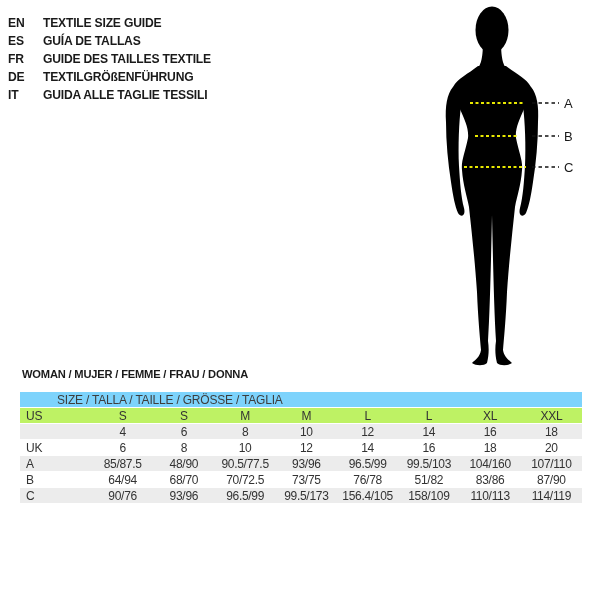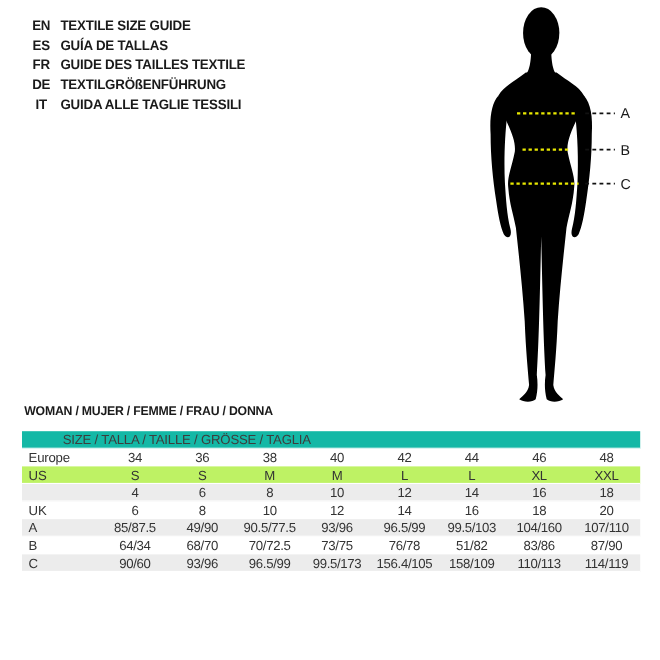--- a/index.html
+++ b/index.html
@@ -1,21 +1,21 @@
 <!DOCTYPE html>
 <html><head>
 <meta charset="utf-8">
 <style>
   html,body { margin:0; padding:0; background:#fff; }
   .page {
     position:relative; width:600px; height:600px; background:#ffffff;
     font-family:"Liberation Sans", sans-serif; overflow:hidden; color:#1a1a1a;
   }
   
-  .lang-block { position:absolute; left:20px; top:14px;text-align:center; }
+  .lang-block { position:absolute; left:8px; top:14px; }
   .lang-row { display:flex; height:18px; align-items:center;
               transform:scaleX(0.97); transform-origin:left center; }
   .lang-code { width:36px; font-size:12.5px; font-weight:bold; letter-spacing:-0.2px; }
   .lang-text { font-size:12.5px; font-weight:bold; letter-spacing:-0.2px; white-space:nowrap; }
 
   
   .figure-area { position:absolute; left:420px; top:0; width:178px; height:385px; }
   .figure-area svg { display:block; }
 
   
@@ -117,33 +117,22 @@
 
       <text x="144" y="107.5" font-size="13" fill="#1a1a1a">A</text>
       <text x="144" y="140.5" font-size="13" fill="#1a1a1a">B</text>
       <text x="144" y="171.5" font-size="13" fill="#1a1a1a">C</text>
     </svg>
   </div>
 
   <div class="section-title">WOMAN / MUJER / FEMME / FRAU / DONNA</div>
 
   <div class="size-table">
-    <div class="thead" style="background: #14b8a6; padding-left: 37px;">SIZE / TALLA / TAILLE / GRÖSSE / TAGLIA</div>
+    <div class="thead" style="background: #7dd3fc; padding-left: 37px;">SIZE / TALLA / TAILLE / GRÖSSE / TAGLIA</div>
     <div>
-        <div class="trow">
-          <div class="tlabel">Europe</div>
-          <div class="tcell">34</div>
-          <div class="tcell">36</div>
-          <div class="tcell">38</div>
-          <div class="tcell">40</div>
-          <div class="tcell">42</div>
-          <div class="tcell">44</div>
-          <div class="tcell">46</div>
-          <div class="tcell">48</div>
-        </div>
         <div class="trow" style="background: #bef264;">
           <div class="tlabel">US</div>
           <div class="tcell">S</div>
           <div class="tcell">S</div>
           <div class="tcell">M</div>
           <div class="tcell">M</div>
           <div class="tcell">L</div>
           <div class="tcell">L</div>
           <div class="tcell">XL</div>
           <div class="tcell">XXL</div>
@@ -166,42 +155,42 @@
           <div class="tcell">10</div>
           <div class="tcell">12</div>
           <div class="tcell">14</div>
           <div class="tcell">16</div>
           <div class="tcell">18</div>
           <div class="tcell">20</div>
         </div>
         <div class="trow" style="background: rgb(236, 236, 236);">
           <div class="tlabel">A</div>
           <div class="tcell">85/87.5</div>
-          <div class="tcell">49/90</div>
+          <div class="tcell">48/90</div>
           <div class="tcell">90.5/77.5</div>
           <div class="tcell">93/96</div>
           <div class="tcell">96.5/99</div>
           <div class="tcell">99.5/103</div>
           <div class="tcell">104/160</div>
           <div class="tcell">107/110</div>
         </div>
         <div class="trow">
           <div class="tlabel">B</div>
-          <div class="tcell">64/34</div>
+          <div class="tcell">64/94</div>
           <div class="tcell">68/70</div>
           <div class="tcell">70/72.5</div>
           <div class="tcell">73/75</div>
           <div class="tcell">76/78</div>
           <div class="tcell">51/82</div>
           <div class="tcell">83/86</div>
           <div class="tcell">87/90</div>
         </div>
         <div class="trow" style="background: rgb(236, 236, 236);">
           <div class="tlabel">C</div>
-          <div class="tcell">90/60</div>
+          <div class="tcell">90/76</div>
           <div class="tcell">93/96</div>
           <div class="tcell">96.5/99</div>
           <div class="tcell">99.5/173</div>
           <div class="tcell">156.4/105</div>
           <div class="tcell">158/109</div>
           <div class="tcell">110/113</div>
           <div class="tcell">114/119</div>
         </div>
       </div>
   </div>

